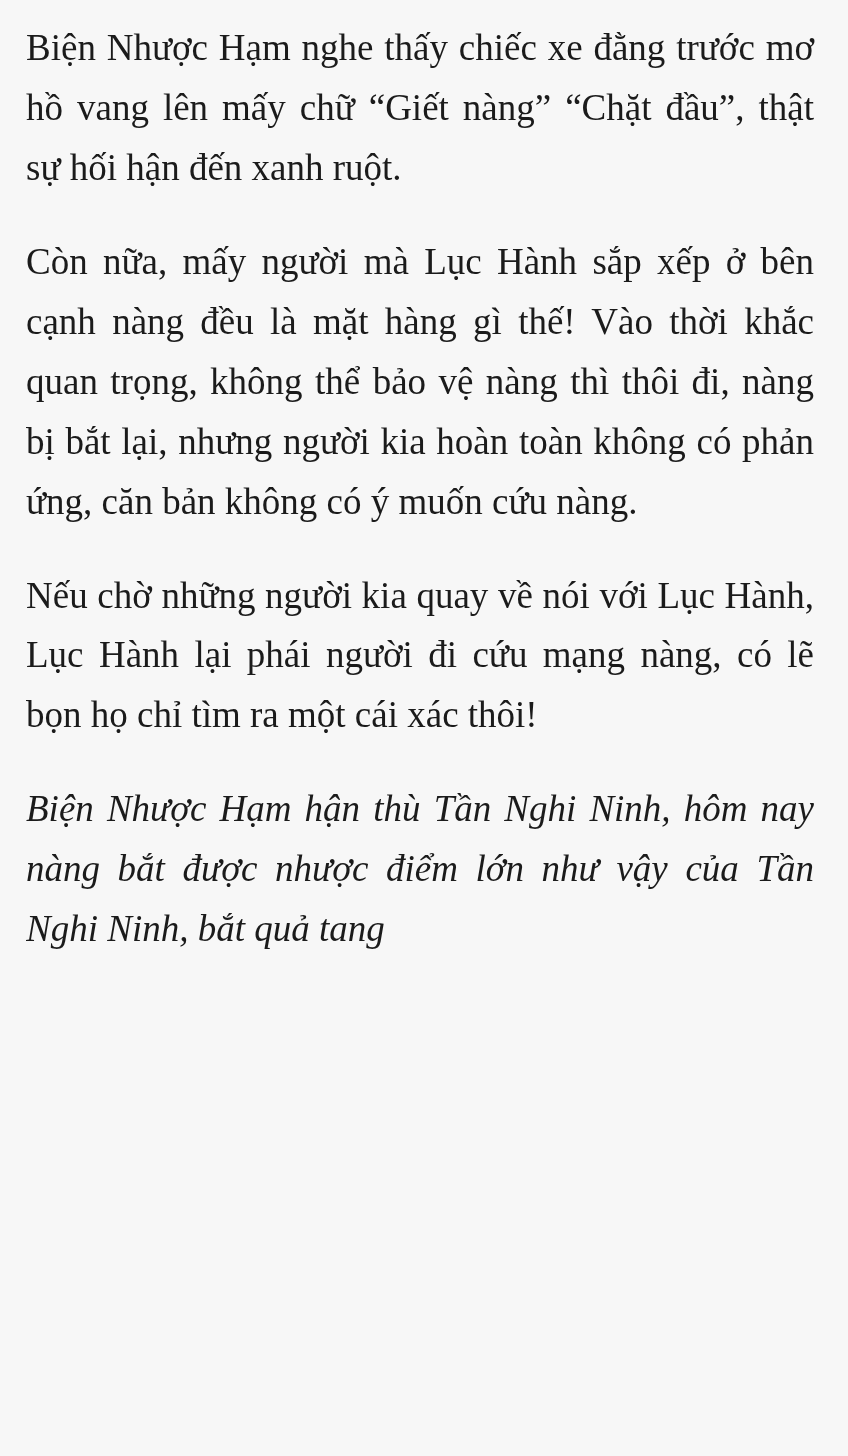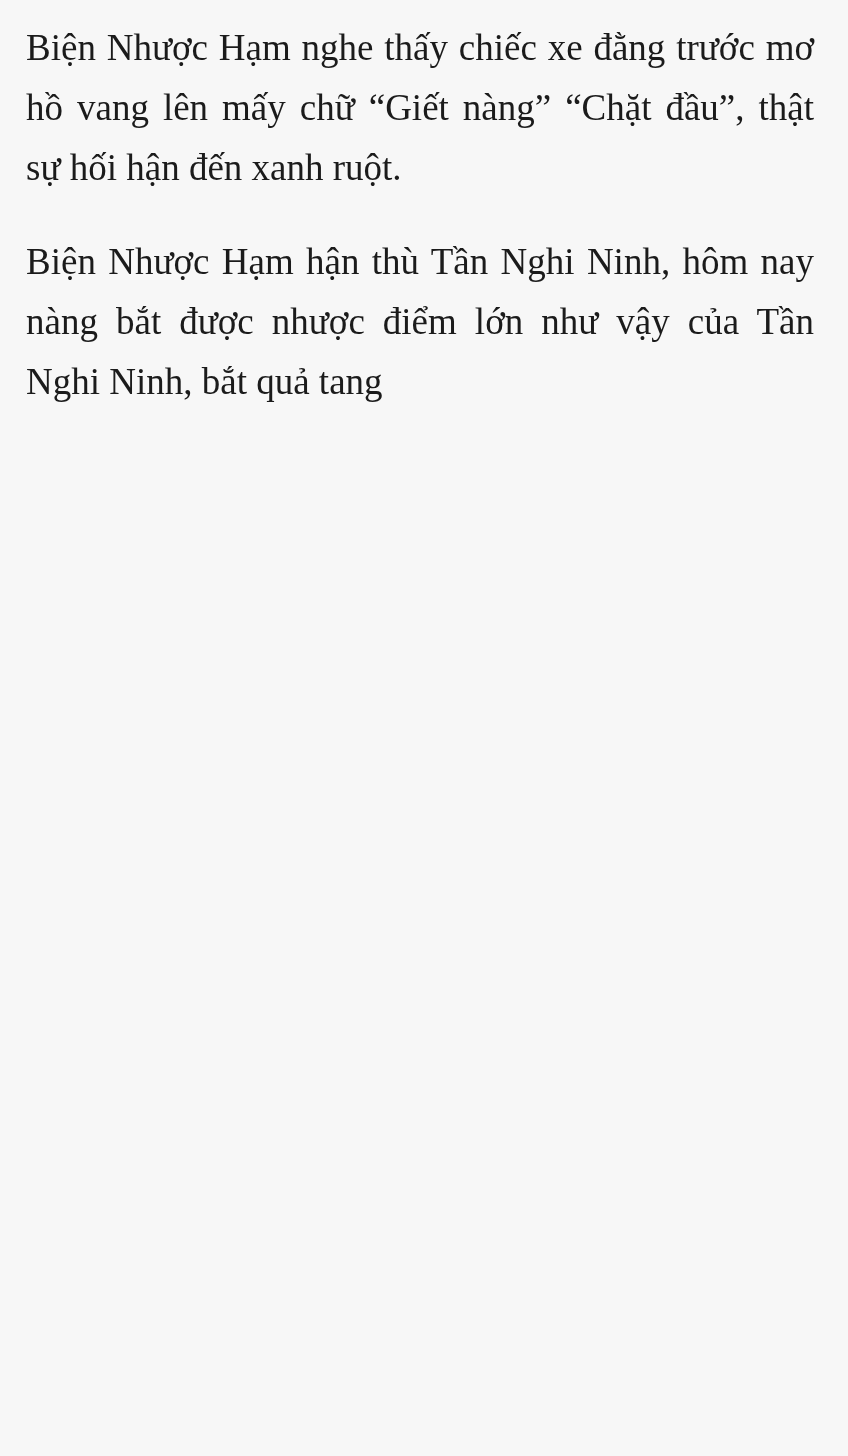--- a/index.html
+++ b/index.html
@@ -26,25 +26,28 @@
     text-justify: inter-word;
     margin: 0 12px 34px 0;
     color: #1b1b1b;
     letter-spacing: 0px;
     word-spacing: 0px;
     -webkit-hyphens: none;
     hyphens: none;
   }
   .para:last-child {
     margin-bottom: 0;
+    font-style: italic;
   }
   
   .clip {
     overflow: hidden;
   }
 </style>
 </head>
 <body>
 
 <div class="reader">
   <p class="para">Biện Nhược Hạm nghe thấy chiếc xe đằng trước mơ hồ vang lên mấy chữ “Giết nàng” “Chặt đầu”, thật sự hối hận đến xanh ruột.</p>
+  <p class="para">Còn nữa, mấy người mà Lục Hành sắp xếp ở bên cạnh nàng đều là mặt hàng gì thế! Vào thời khắc quan trọng, không thể bảo vệ nàng thì thôi đi, nàng bị bắt lại, nhưng người kia hoàn toàn không có phản ứng, căn bản không có ý muốn cứu nàng.</p>
+  <p class="para">Nếu chờ những người kia quay về nói với Lục Hành, Lục Hành lại phái người đi cứu mạng nàng, có lẽ bọn họ chỉ tìm ra một cái xác thôi!</p>
   <p class="para clip">Biện Nhược Hạm hận thù Tần Nghi Ninh, hôm nay nàng bắt được nhược điểm lớn như vậy của Tần Nghi Ninh, bắt quả tang</p>
 </div>
 
 </body></html>

